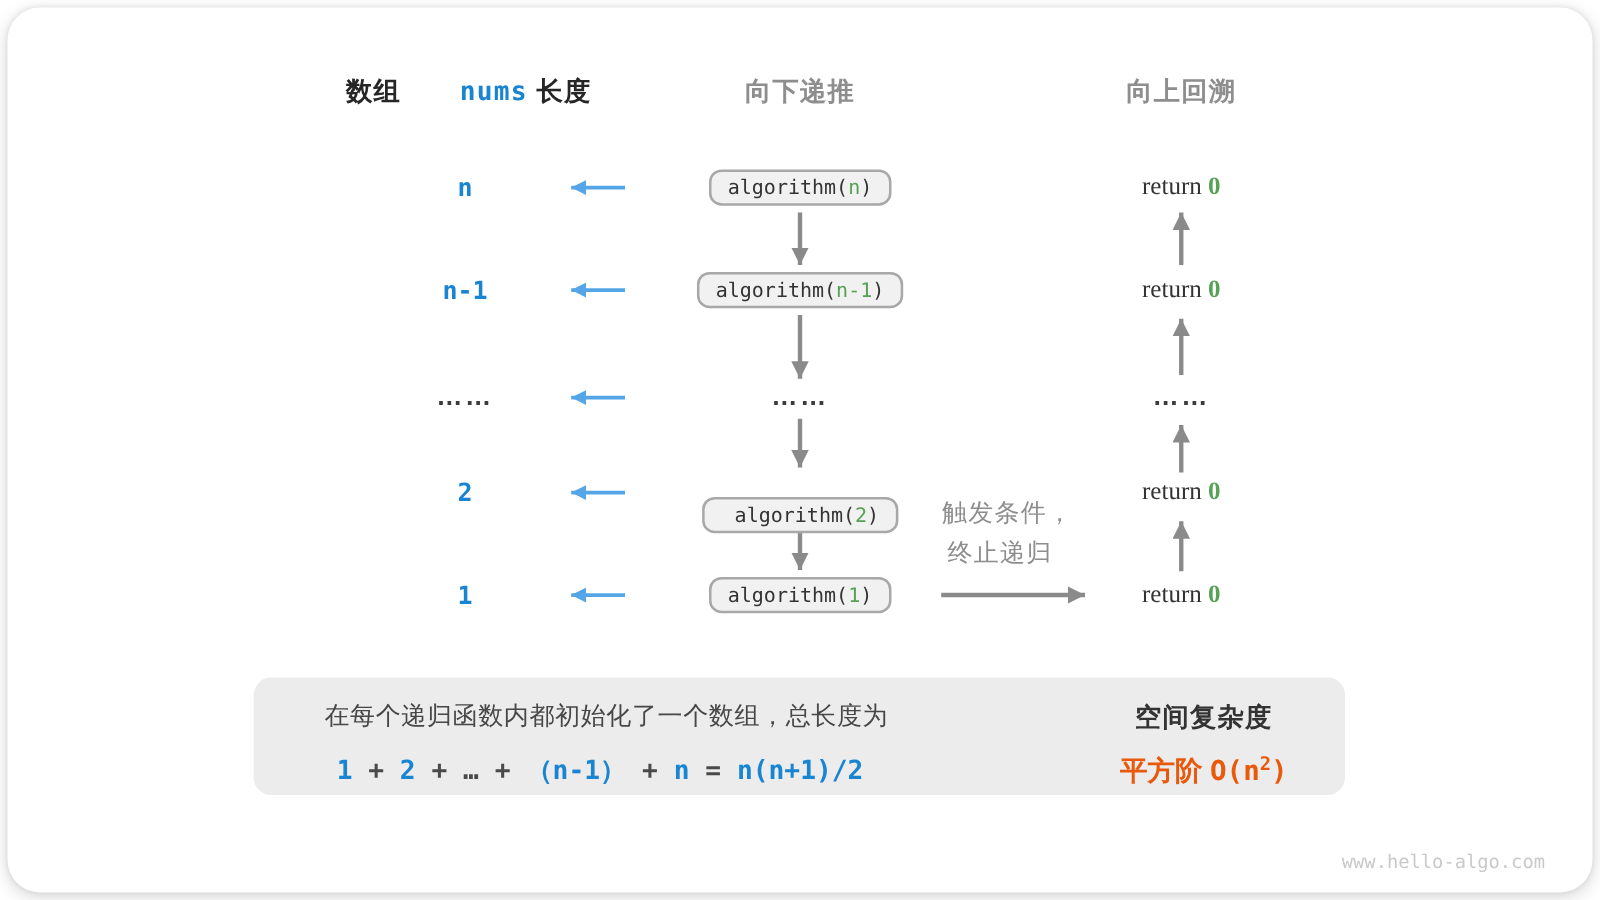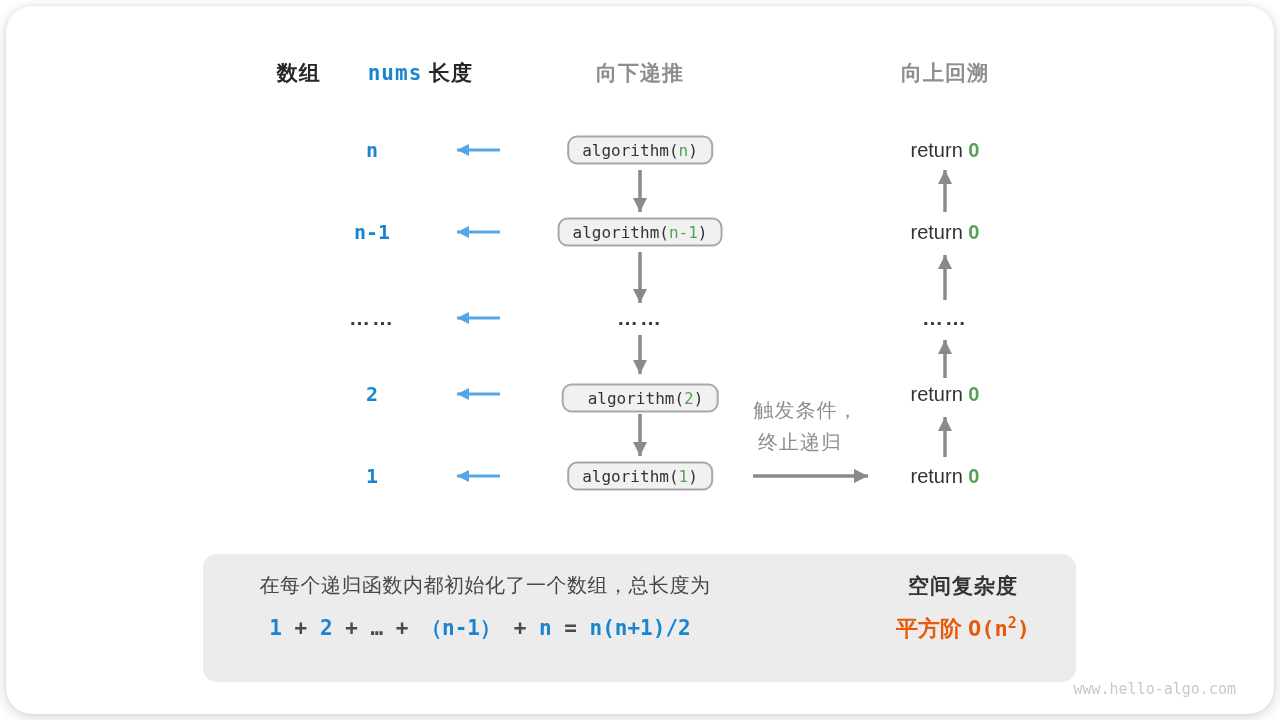--- a/index.html
+++ b/index.html
@@ -18,25 +18,25 @@
   .hdr{font-weight:700;font-size:21px;color:#8e8e8e;letter-spacing:1px;}
   .hdr-dark{color:#262626;}
   .blue{color:#1985d2;margin-left:40px;}
   .green{color:#56a255;}
   .row-label{font-family:"DejaVu Sans Mono","Liberation Mono",monospace;font-weight:700;font-size:20px;color:#1985d2;}
   .algo-box{
     background:#f1f1f1;border:2px solid #a8a8a8;border-radius:10px;
     padding:3px 13px;font-size:16px;color:#333333;
     font-family:"DejaVu Sans Mono","Liberation Mono",monospace;
   }
-  .ret{font-size:20px;color:#333333;font-family:Liberation Sans, sans-serif;}
+  .ret{font-size:20px;color:#333333;font-family:Liberation Serif, serif;}
   .ret .green{font-weight:700;}
   .dots{font-weight:800;font-size:21px;color:#3b3b3b;letter-spacing:2px;}
   .anno{font-weight:400;font-size:20px;color:#8e8e8e;letter-spacing:1px;}
-  .panel{position:absolute;left:203px;top:554px;width:873px;height:128px;background:#ececec;border-radius:14px;}
+  .panel{position:absolute;left:203px;top:542px;width:873px;height:94px;background:#ececec;border-radius:14px;}
   .sum-line1{font-size:20px;color:#474747;letter-spacing:0.5px;}
   .formula{font-size:21px;font-weight:700;font-family:"DejaVu Sans Mono","Liberation Mono",monospace;}
   .seg-b{color:#1985d2;}
   .seg-g{color:#4a4a4a;}
   .result-title{font-weight:700;font-size:21px;color:#333333;letter-spacing:1px;text-align:center;}
   .result-value{font-weight:700;font-size:22px;color:#e8590c;}
   .result-value .mono{font-weight:700;}
   .result-value sup{font-size:0.68em;}
   .watermark{position:absolute;right:44px;top:680px;font-size:15px;color:#c9c9c9;
     font-family:"DejaVu Sans Mono","Liberation Mono",monospace;}
@@ -88,21 +88,21 @@
 
 <div class="abs row-label" style="left:372px;top:232px;">n-1</div>
 <div class="abs algo-box" style="left:640px;top:232px;"><span>algorithm(</span><span class="green">n-1</span><span>)</span></div>
 <div class="abs ret" style="left:945px;top:232px;"><span>return </span><span class="green">0</span></div>
 
 <div class="abs dots" style="left:372px;top:318px;">……</div>
 <div class="abs dots" style="left:640px;top:318px;">……</div>
 <div class="abs dots" style="left:945px;top:318px;">……</div>
 
 <div class="abs row-label" style="left:372px;top:394px;">2</div>
-<div class="abs algo-box" style="left:640px;top:398px;padding-left:24px;"><span>algorithm(</span><span class="green">2</span><span>)</span></div>
+<div class="abs algo-box" style="left:640px;top:412px;padding-left:24px;"><span>algorithm(</span><span class="green">2</span><span>)</span></div>
 <div class="abs ret" style="left:945px;top:394px;"><span>return </span><span class="green">0</span></div>
 
 <div class="abs row-label" style="left:372px;top:476px;">1</div>
 <div class="abs algo-box" style="left:640px;top:476px;"><span>algorithm(</span><span class="green">1</span><span>)</span></div>
 <div class="abs ret" style="left:945px;top:476px;"><span>return </span><span class="green">0</span></div>
 
 <div class="abs anno" style="left:806px;top:410px;">触发条件，</div>
 <div class="abs anno" style="left:800px;top:442px;">终止递归</div>
 
 <div class="panel">

